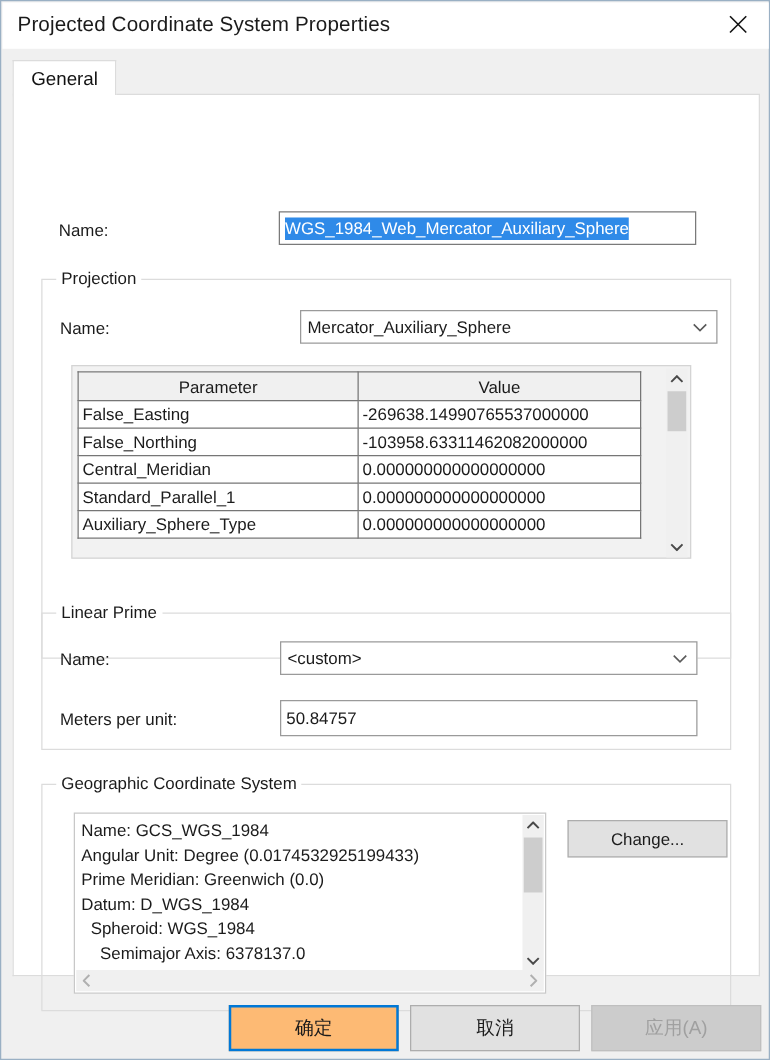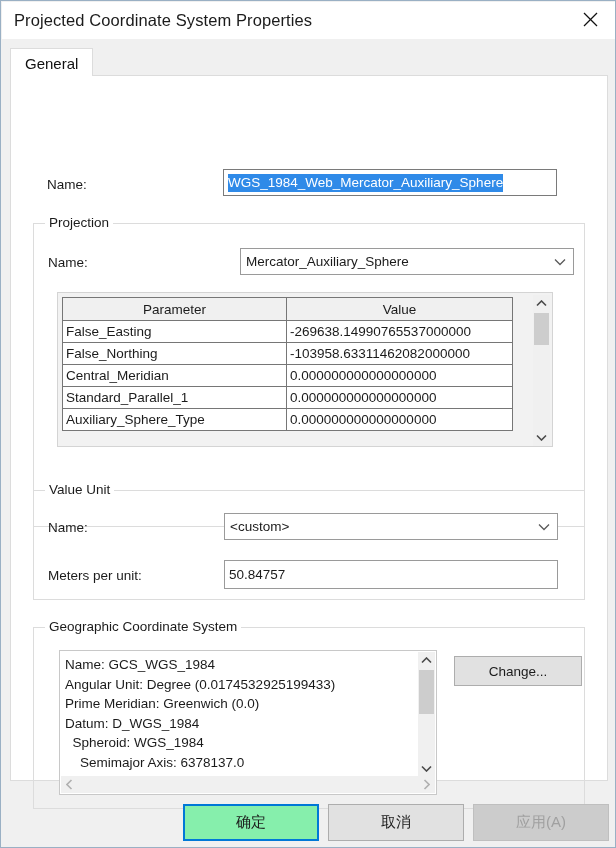--- a/index.html
+++ b/index.html
@@ -205,21 +205,21 @@
     background: #e1e1e1;
     border: 1px solid #adadad;
     font-size: 15px;
     color: #1b1b1b;
     display: flex; align-items: center; justify-content: center;
     cursor: pointer;
   }
   .btn.small { font-size: 13.5px; }
   .btn.default {
     border: 2px solid #0078d7;
-    background: #86efac;
+    background: #fdba74;
   }
   .btn.disabled {
     background: #cccccc;
     border: 1px solid #bfbfbf;
     color: #a0a0a0;
     cursor: default;
   }
 </style>
 </head>
 <body>
@@ -304,21 +304,21 @@
           <div class="sb-btn" style="left:0; bottom:0;">
             <svg width="11" height="7" viewBox="0 0 11 7">
               <polyline points="1,1.5 5.5,6 10,1.5" fill="none" stroke="#4a4a4a" stroke-width="1.6"></polyline>
             </svg>
           </div>
         </div>
       </div>
     </div>
 
     <div class="group" style="left:22px; top:414px; width:552px; height:110px;">
-      <div class="group-title">Value Unit</div>
+      <div class="group-title">Linear Prime</div>
 
       <div class="lbl" style="left:14px; top:29px;">Name:</div>
       <div class="combo" style="left:190px; top:22px; width:334px; height:27px;">
         <span>&lt;custom&gt;</span>
         <span class="arrow">
           <svg width="12" height="8" viewBox="0 0 12 8">
             <polyline points="1,1.5 6,6.5 11,1.5" fill="none" stroke="#5a5a5a" stroke-width="1.3"></polyline>
           </svg>
         </span>
       </div>

